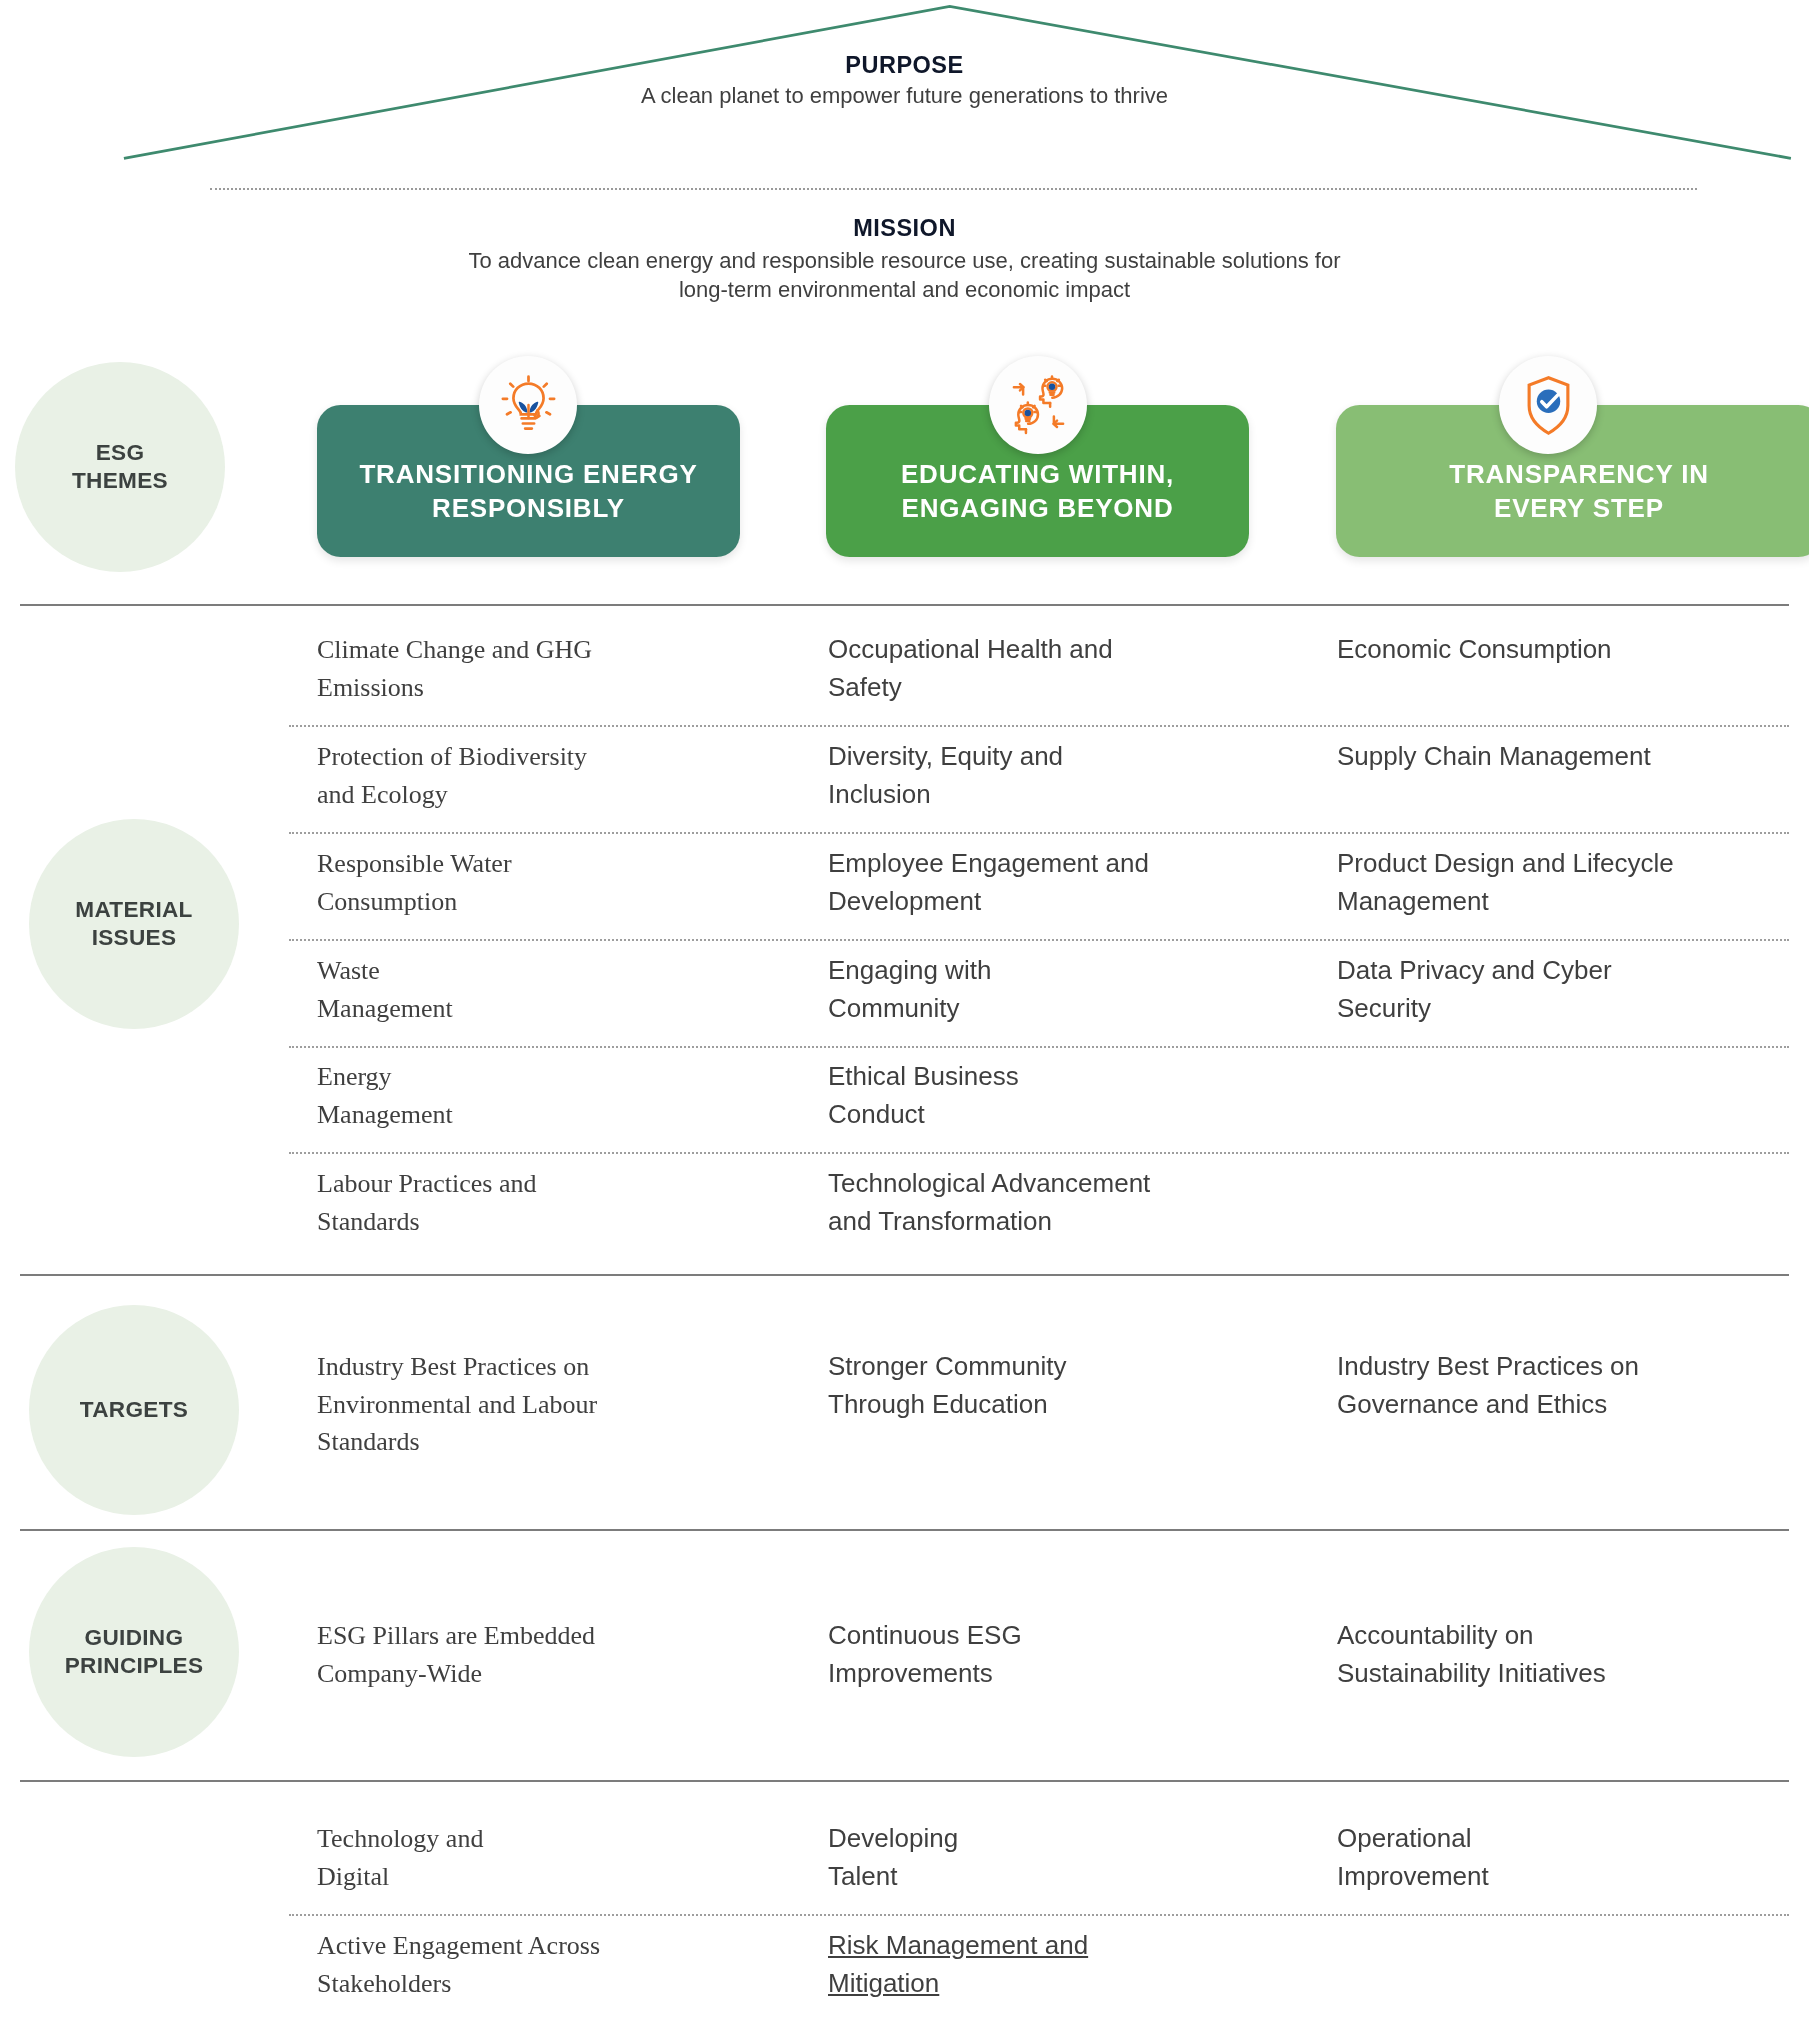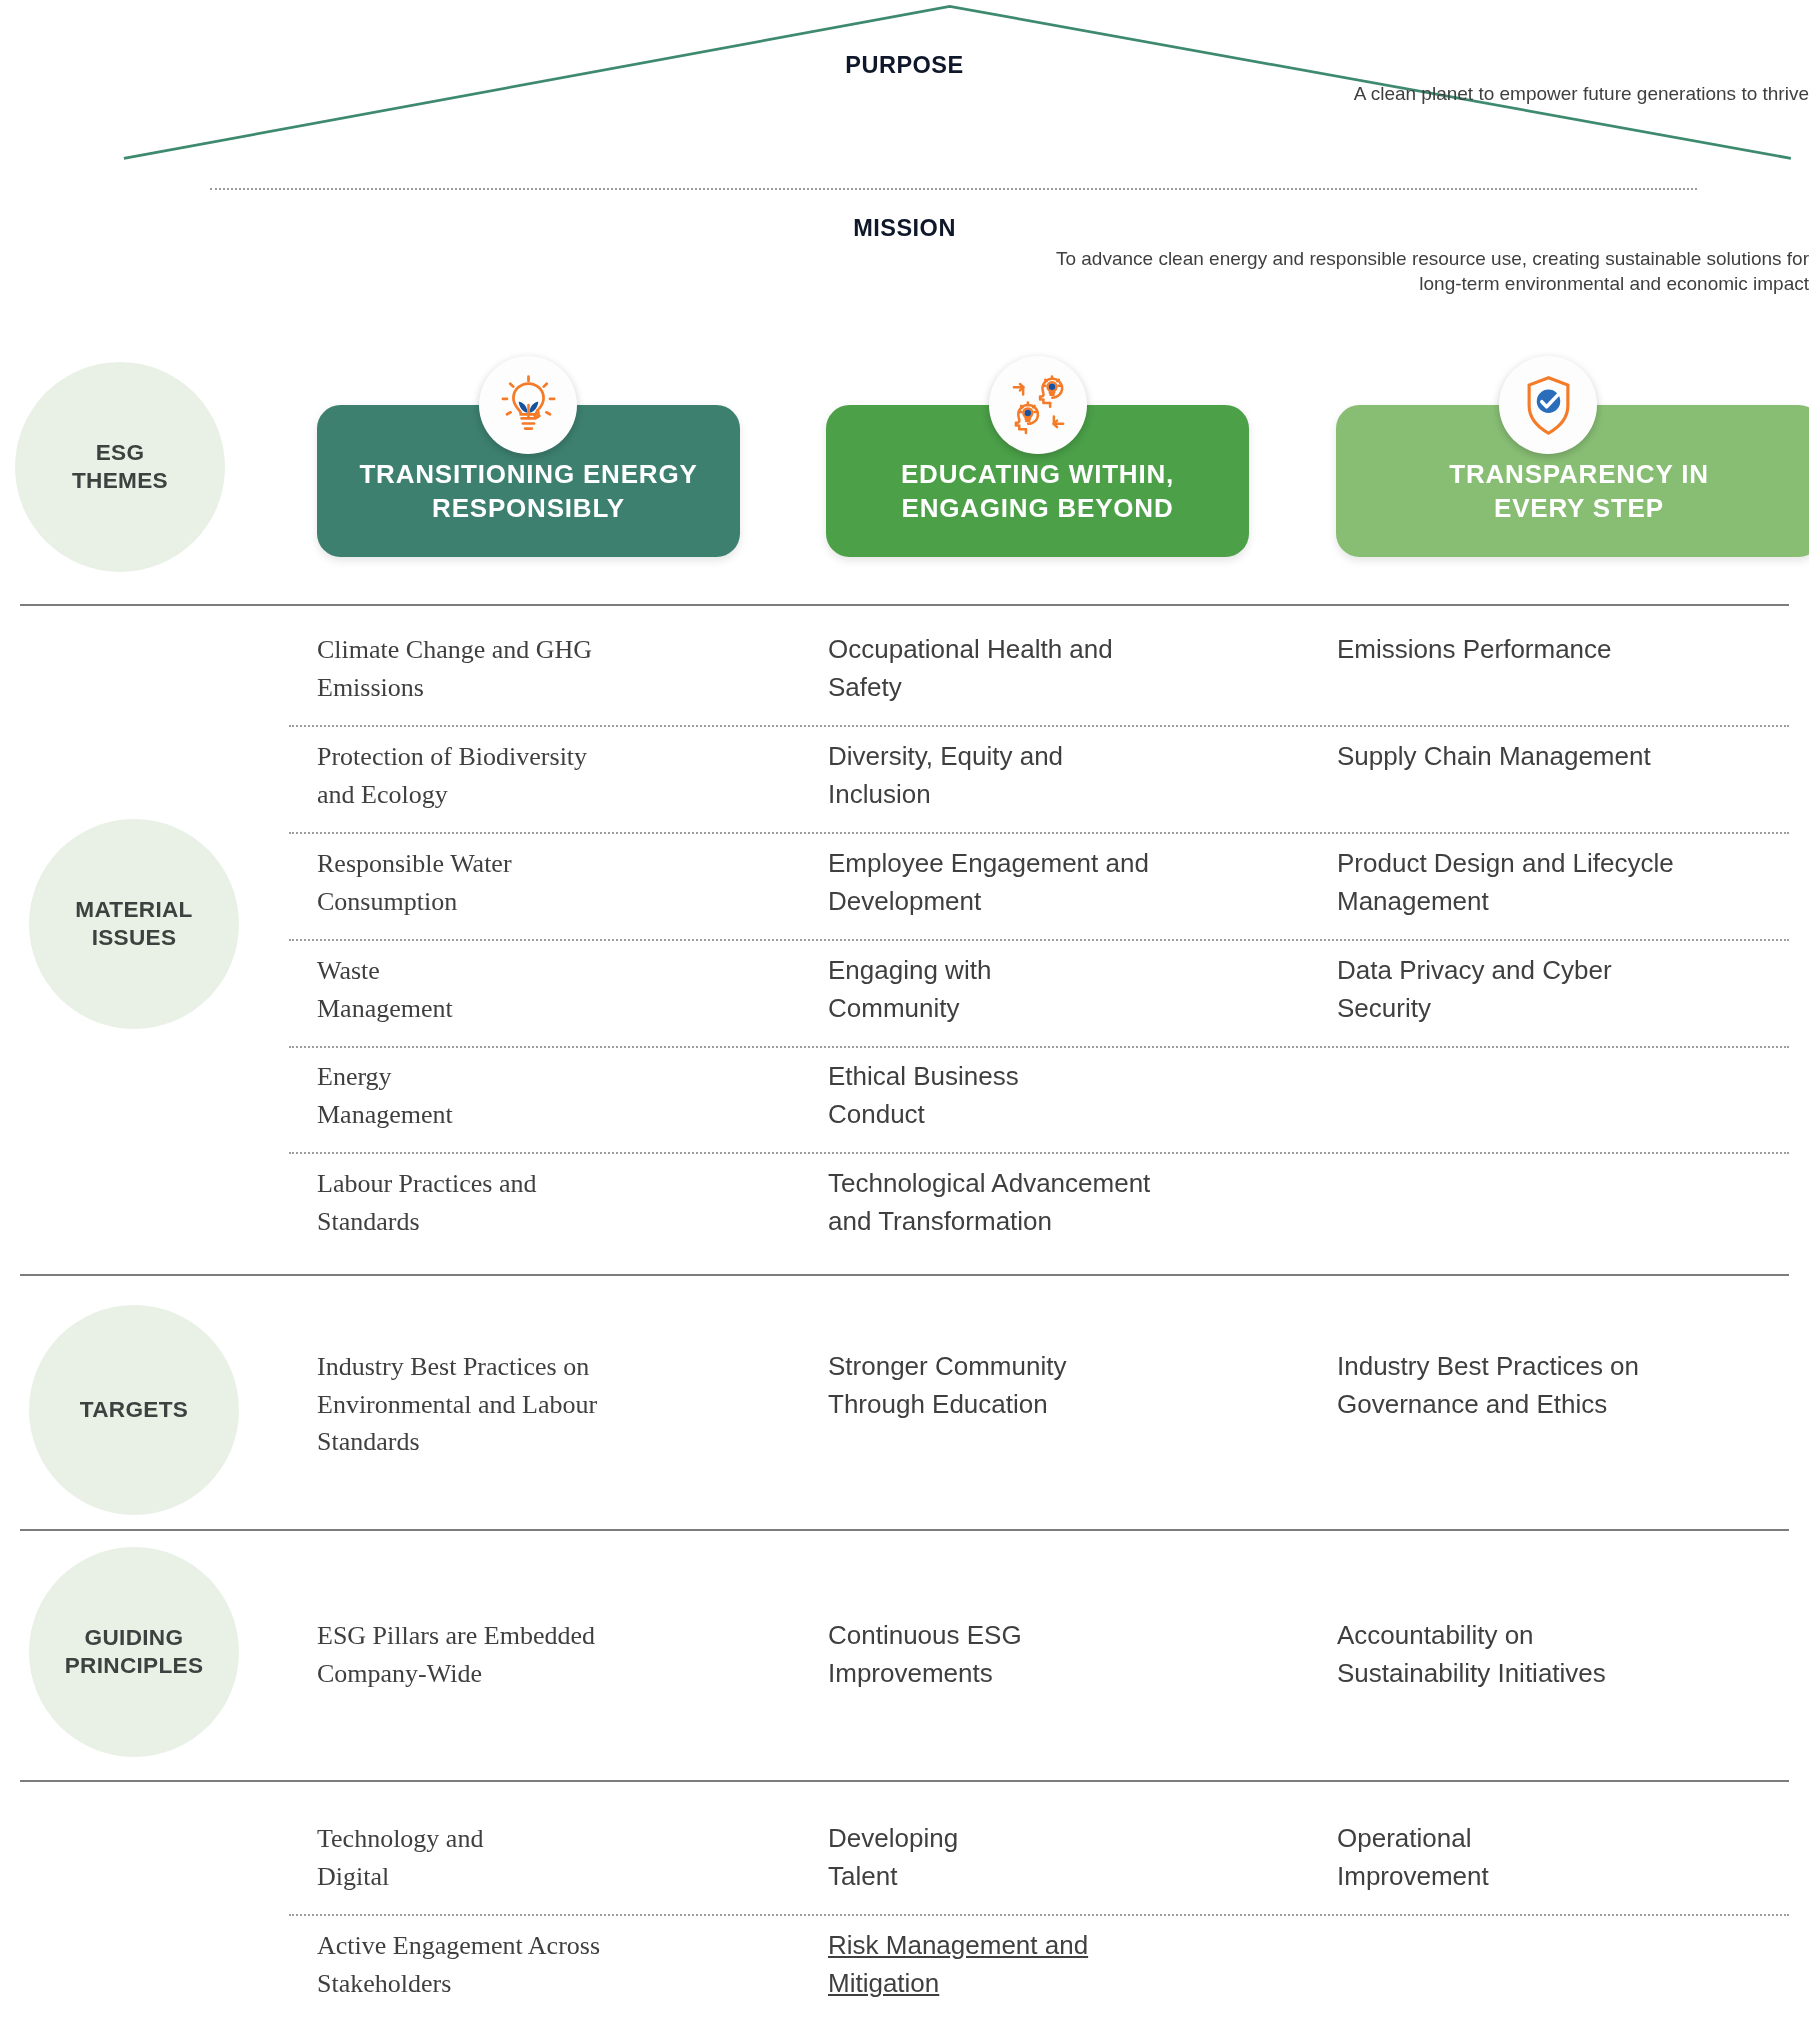--- a/index.html
+++ b/index.html
@@ -14,22 +14,22 @@
   
   #house-svg { position: absolute; left: 0; top: 0; width: 1809px; height: 380px; }
 
   
   .kicker {
     position: absolute; width: 100%; text-align: center;
     font-size: 23.5px; font-weight: bold; letter-spacing: 0.5px;
     color: #0f172a;
   }
   .statement {
-    position: absolute; width: 100%; text-align: right;
-    font-size: 19px; color: #3f3f3f; line-height: 1.32;
+    position: absolute; width: 100%; text-align: center;
+    font-size: 22px; color: #3f3f3f; line-height: 1.32;
   }
   #purpose-kicker  { top: 52px; }
   #purpose-text    { top: 81px; }
   #mission-kicker  { top: 215px; }
   #mission-text    { top: 246px; }
   #apex-dotted {
     position: absolute; left: 210px; top: 188px; width: 1487px;
     border-top: 2.7px dotted #9a9a9a;
   }
 
@@ -200,21 +200,21 @@
     <div>
       <div>TRANSPARENCY IN</div>
       <div>EVERY STEP</div>
     </div>
   </div>
 
   <div class="section-rule" style="top:604px;"></div>
 
   <div class="cell col1" style="top:631px;">Climate Change and GHG<br>Emissions</div>
   <div class="cell col2" style="top:631px;">Occupational Health and<br>Safety</div>
-  <div class="cell col3" style="top:631px;">Emissions Performance</div>
+  <div class="cell col3" style="top:631px;">Economic Consumption</div>
   <div class="dotted-rule" style="top:725px;"></div>
 
   <div class="cell col1" style="top:738px;">Protection of Biodiversity<br>and Ecology</div>
   <div class="cell col2" style="top:738px;">Diversity, Equity and<br>Inclusion</div>
   <div class="cell col3" style="top:738px;">Supply Chain Management</div>
   <div class="dotted-rule" style="top:832px;"></div>
 
   <div class="cell col1" style="top:845px;">Responsible Water<br>Consumption</div>
   <div class="cell col2" style="top:845px;">Employee Engagement and<br>Development</div>
   <div class="cell col3" style="top:845px;">Product Design and Lifecycle<br>Management</div>

